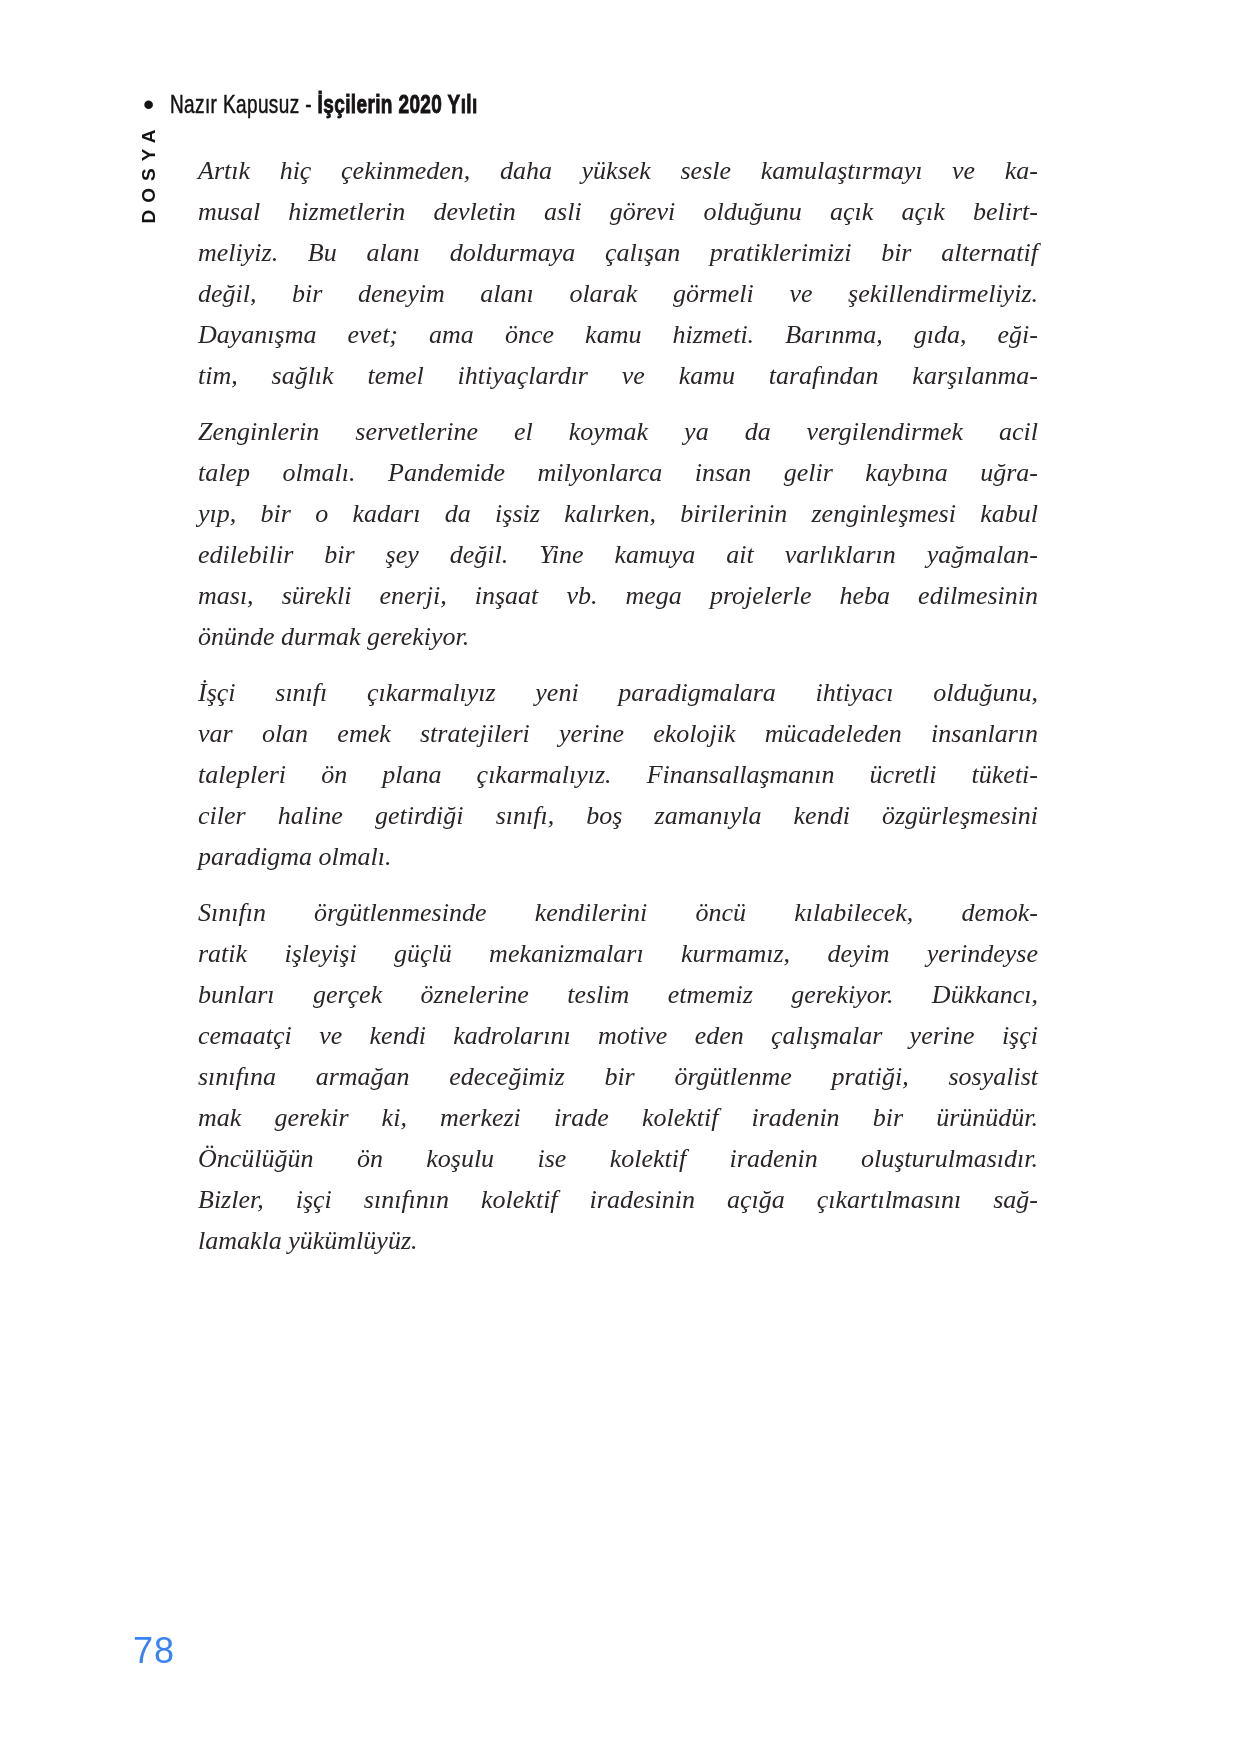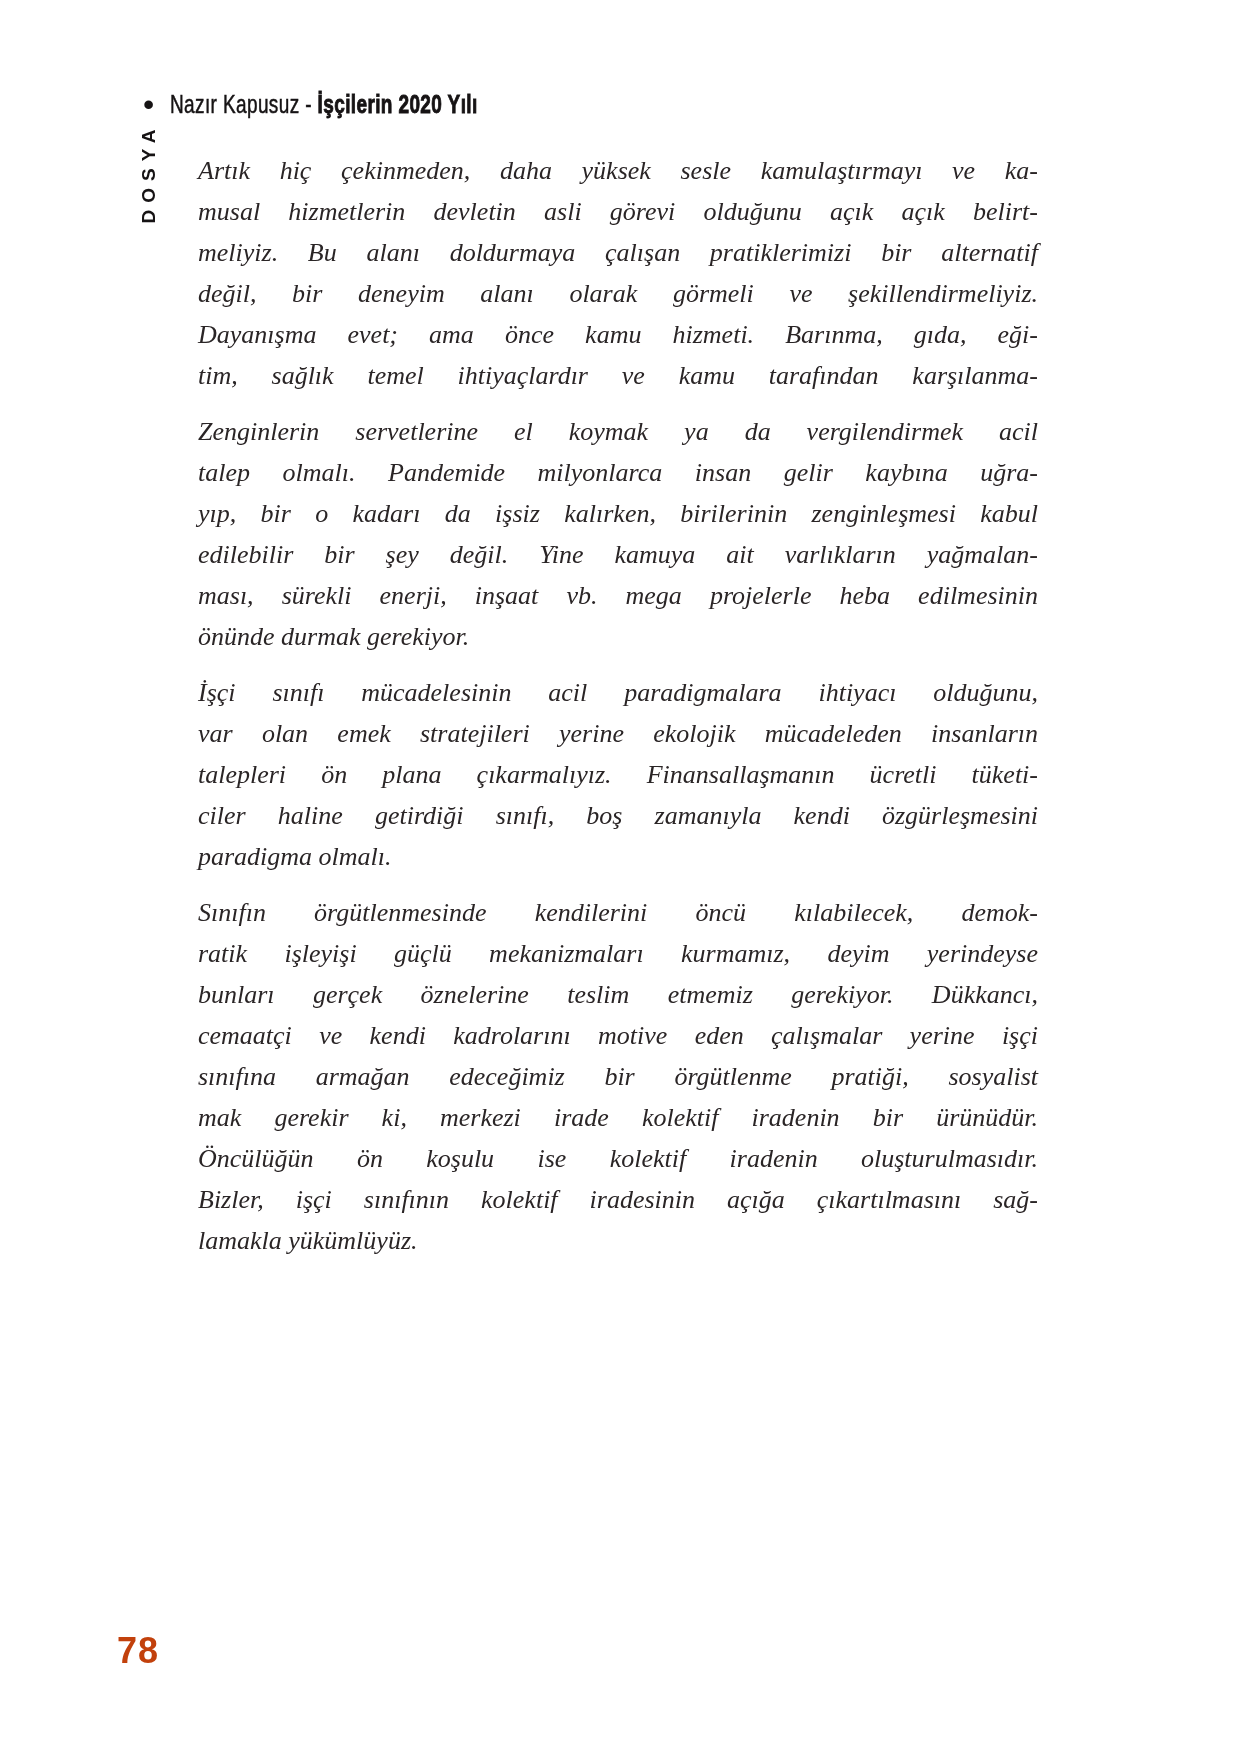--- a/index.html
+++ b/index.html
@@ -65,26 +65,26 @@
     line-height: 41px;
     color: #2a2526;
   }
   .para { margin: 0 0 15px 0; font-style: italic; }
   .line { text-align: justify; text-align-last: justify; }
   .line.last { text-align-last: left; }
 
   
   .pagenum {
     position: absolute;
-    left: 117px;
+    left: 133px;
     top: 1630px;
     font-family: "Liberation Sans", sans-serif;
-    font-weight: 700;
+    font-weight: 400;
     font-size: 36px;
-    color: #c2410c;
+    color: #3b82f6;
     letter-spacing: 1px;
   }
 </style>
 </head>
 <body>
 
 <div class="page">
 
   <header class="pageheader">
     <span class="bullet">•</span>
@@ -104,21 +104,21 @@
       </div>
       <div class="para">
         <div class="line">Zenginlerin servetlerine el koymak ya da vergilendirmek acil</div>
         <div class="line">talep olmalı. Pandemide milyonlarca insan gelir kaybına uğra-</div>
         <div class="line">yıp, bir o kadarı da işsiz kalırken, birilerinin zenginleşmesi kabul</div>
         <div class="line">edilebilir bir şey değil. Yine kamuya ait varlıkların yağmalan-</div>
         <div class="line">ması, sürekli enerji, inşaat vb. mega projelerle heba edilmesinin</div>
         <div class="line last">önünde durmak gerekiyor.</div>
       </div>
       <div class="para">
-        <div class="line">İşçi sınıfı mücadelesinin acil paradigmalara ihtiyacı olduğunu,</div>
+        <div class="line">İşçi sınıfı çıkarmalıyız yeni paradigmalara ihtiyacı olduğunu,</div>
         <div class="line">var olan emek stratejileri yerine ekolojik mücadeleden insanların</div>
         <div class="line">talepleri ön plana çıkarmalıyız. Finansallaşmanın ücretli tüketi-</div>
         <div class="line">ciler haline getirdiği sınıfı, boş zamanıyla kendi özgürleşmesini</div>
         <div class="line last">paradigma olmalı.</div>
       </div>
       <div class="para">
         <div class="line">Sınıfın örgütlenmesinde kendilerini öncü kılabilecek, demok-</div>
         <div class="line">ratik işleyişi güçlü mekanizmaları kurmamız, deyim yerindeyse</div>
         <div class="line">bunları gerçek öznelerine teslim etmemiz gerekiyor. Dükkancı,</div>
         <div class="line">cemaatçi ve kendi kadrolarını motive eden çalışmalar yerine işçi</div>

